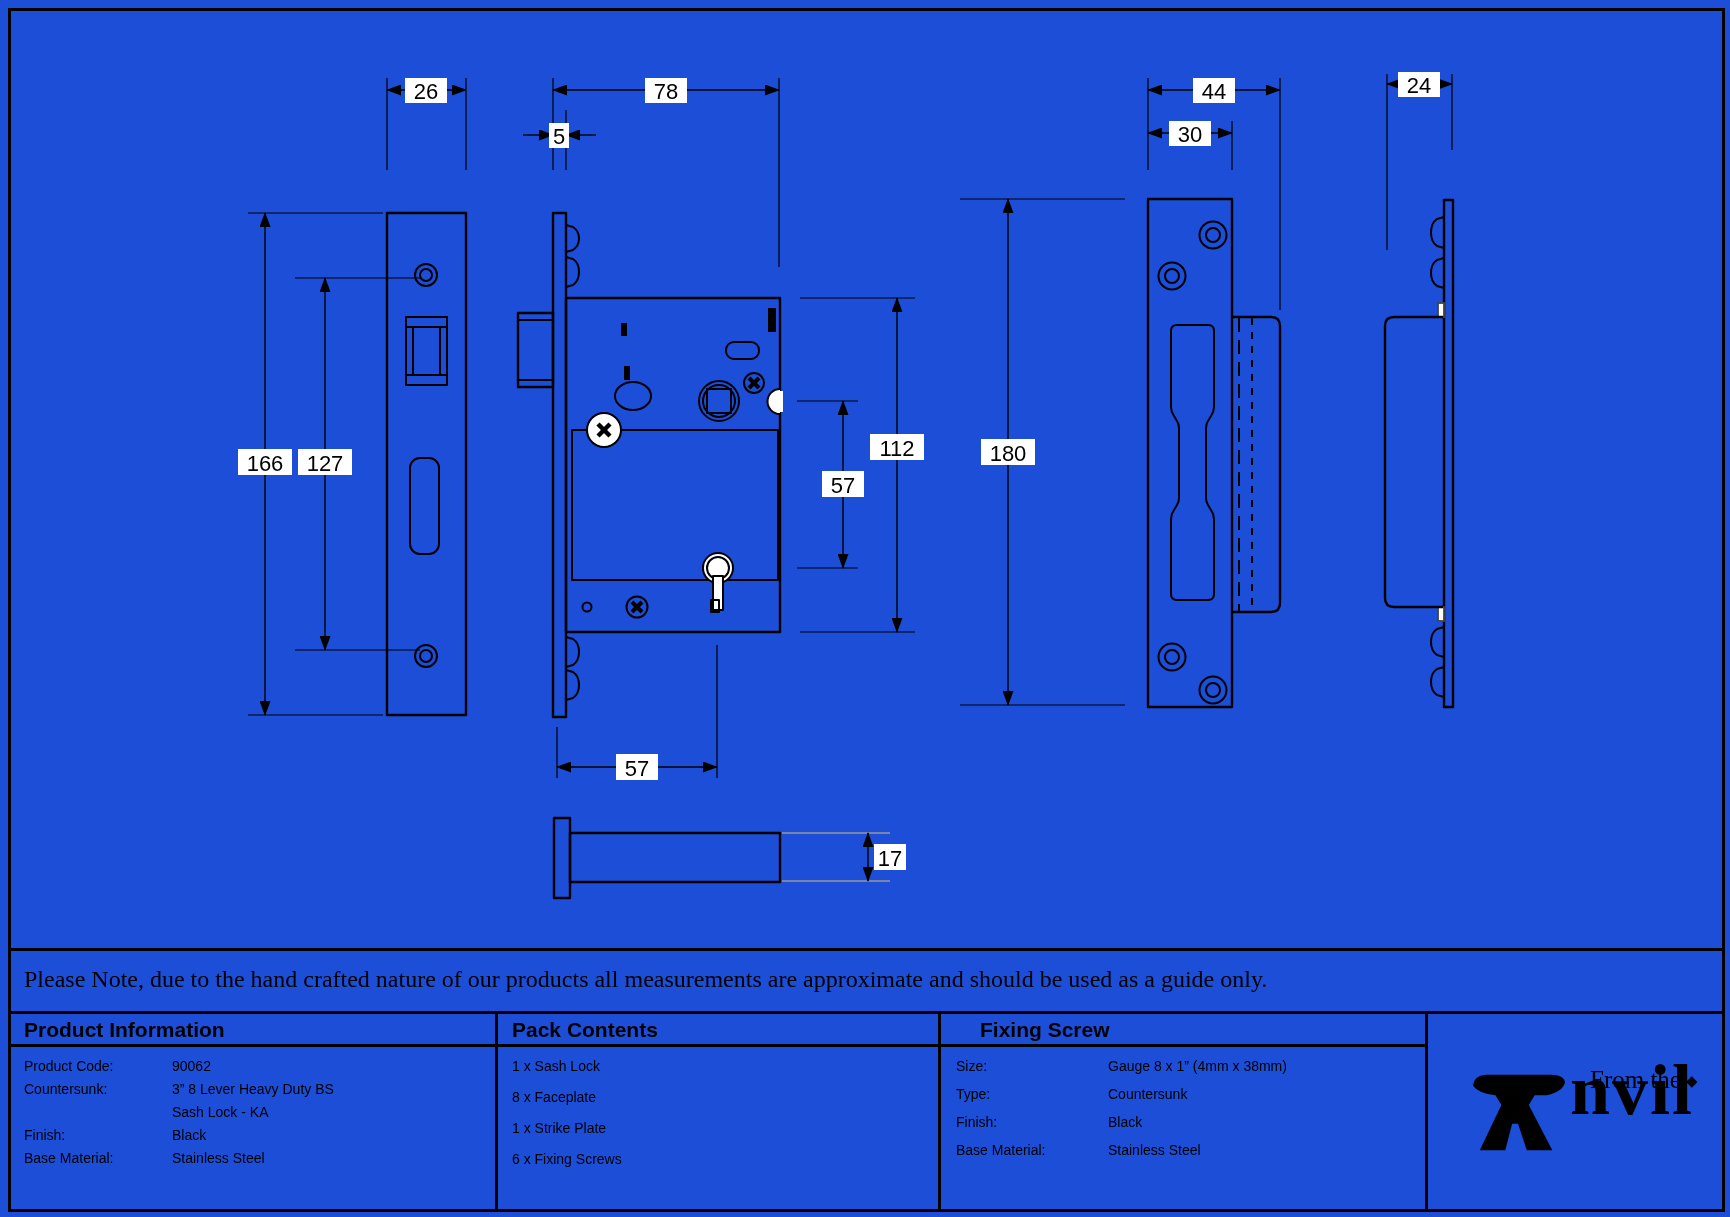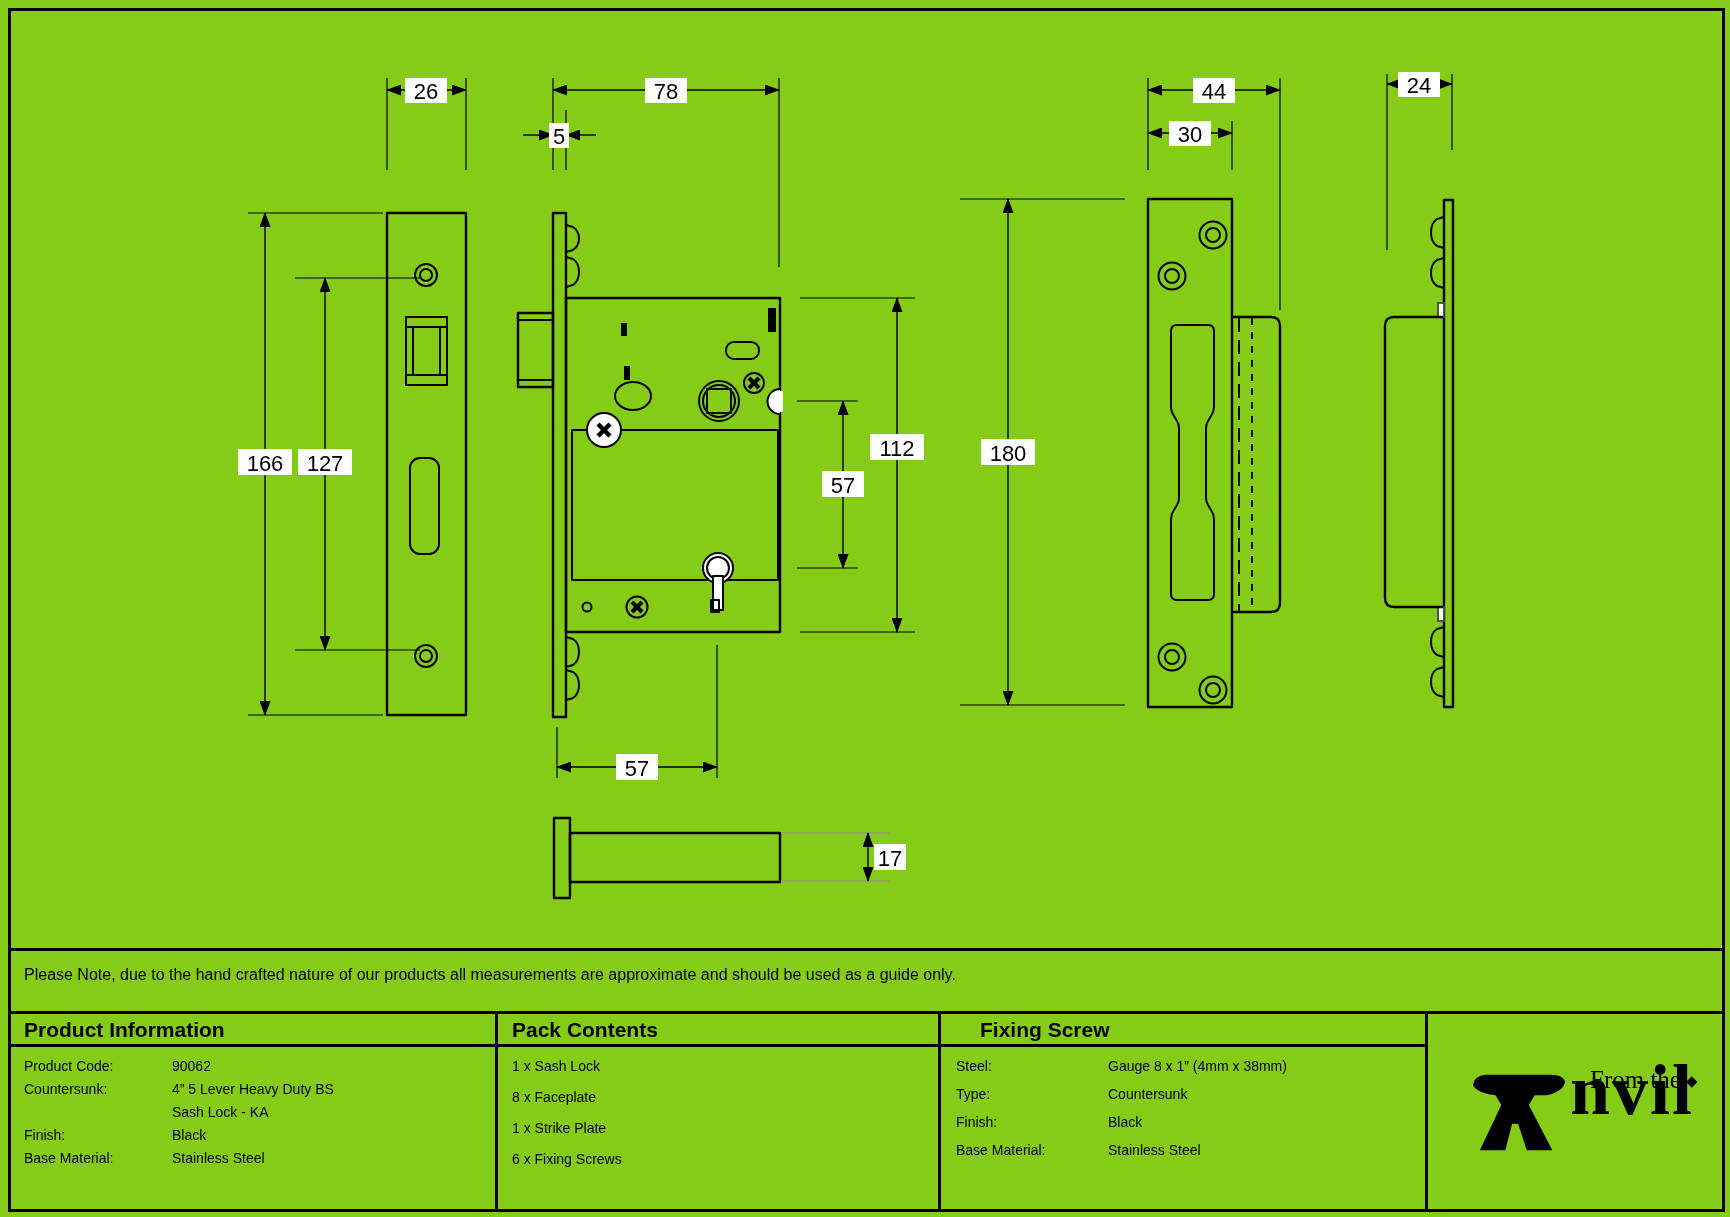--- a/index.html
+++ b/index.html
@@ -1,35 +1,35 @@
 <!DOCTYPE html>
 <html><head>
 <meta charset="utf-8">
 <style>
   html,body{margin:0;padding:0;background:#ffffff;}
-  #page{position:relative;width:1730px;height:1217px;background:#84cc16;overflow:hidden;
+  #page{position:relative;width:1730px;height:1217px;background:#1d4ed8;overflow:hidden;
         font-family:"Liberation Sans",sans-serif;color:#000;}
   #frame{position:absolute;left:8px;top:8px;width:1711px;height:1198px;border:3px solid #000;}
   #drawing-svg{position:absolute;left:0;top:0;width:1730px;height:1217px;}
   .s{stroke:#000;stroke-width:2.4;fill:none;stroke-linejoin:round;}
   .s2{stroke:#000;stroke-width:2;fill:none;stroke-linejoin:round;}
   .fb{fill:#000;stroke:none;}
   .wf{fill:#fff;}
   .dim{stroke:#000;stroke-width:1.4;fill:none;}
   .ext{stroke:#000;stroke-width:1.2;fill:none;}
   .extg{stroke:#999;stroke-width:1.4;fill:none;}
   .dash1{stroke:#000;stroke-width:2;fill:none;stroke-dasharray:14 8;}
   .dash2{stroke:#000;stroke-width:2;fill:none;stroke-dasharray:7 7;}
   .lblbg{fill:#fff;stroke:none;}
   text.lbl{font-family:"Liberation Sans",sans-serif;font-size:22px;fill:#000;
            text-anchor:middle;dominant-baseline:central;}
   
   .hline{position:absolute;background:#000;height:3px;}
   .vline{position:absolute;background:#000;width:3px;}
-  #note-row-text{position:absolute;left:24px;top:966px;font-size:16px;}
+  #note-row-text{position:absolute;left:24px;top:966px;font-size:24px;font-family:Liberation Serif, serif;}
   .th{position:absolute;top:1018px;font-size:21px;font-weight:bold;}
   .col{position:absolute;font-size:14px;}
   .row{display:flex;margin-bottom:7px;}
   .row .lab{width:148px;flex:0 0 148px;}
   .list-line{margin-bottom:15px;}
   .fs-row{display:flex;margin-bottom:12px;}
   .fs-row .lab{width:152px;flex:0 0 152px;}
   
   #brand-logo{position:absolute;left:1462px;top:1046px;width:300px;height:130px;}
   #anvil-glyph{position:absolute;left:0;top:16px;width:114px;height:98px;}
@@ -239,21 +239,21 @@
   <span class="th" style="left:512px;">Pack Contents</span>
   <span class="th" style="left:980px;">Fixing Screw</span>
 
   <div class="col" style="left:24px;top:1058px;width:460px;">
     <div class="row">
       <span class="lab">Product Code:</span>
       <span>90062</span>
     </div>
     <div class="row">
       <span class="lab">Countersunk:</span>
-      <span>4” 5 Lever Heavy Duty BS</span>
+      <span>3” 8 Lever Heavy Duty BS</span>
     </div>
     <div class="row">
       <span class="lab"></span>
       <span>Sash Lock - KA</span>
     </div>
     <div class="row">
       <span class="lab">Finish:</span>
       <span>Black</span>
     </div>
     <div class="row">
@@ -264,21 +264,21 @@
 
   <div class="col" style="left:512px;top:1058px;width:415px;">
     <div class="list-line">1 x Sash Lock</div>
     <div class="list-line">8 x Faceplate</div>
     <div class="list-line">1 x Strike Plate</div>
     <div class="list-line">6 x Fixing Screws</div>
   </div>
 
   <div class="col" style="left:956px;top:1058px;width:455px;">
     <div class="fs-row">
-      <span class="lab">Steel:</span>
+      <span class="lab">Size:</span>
       <span>Gauge 8 x 1” (4mm x 38mm)</span>
     </div>
     <div class="fs-row">
       <span class="lab">Type:</span>
       <span>Countersunk</span>
     </div>
     <div class="fs-row">
       <span class="lab">Finish:</span>
       <span>Black</span>
     </div>

